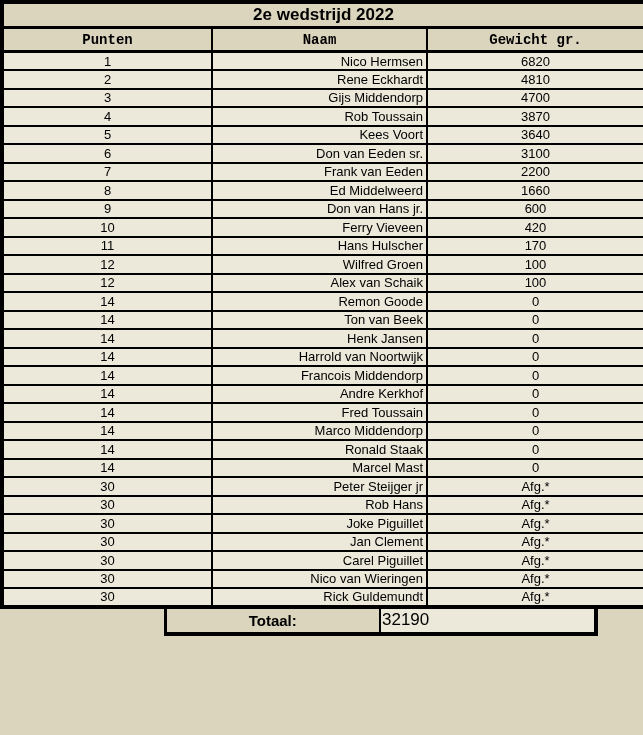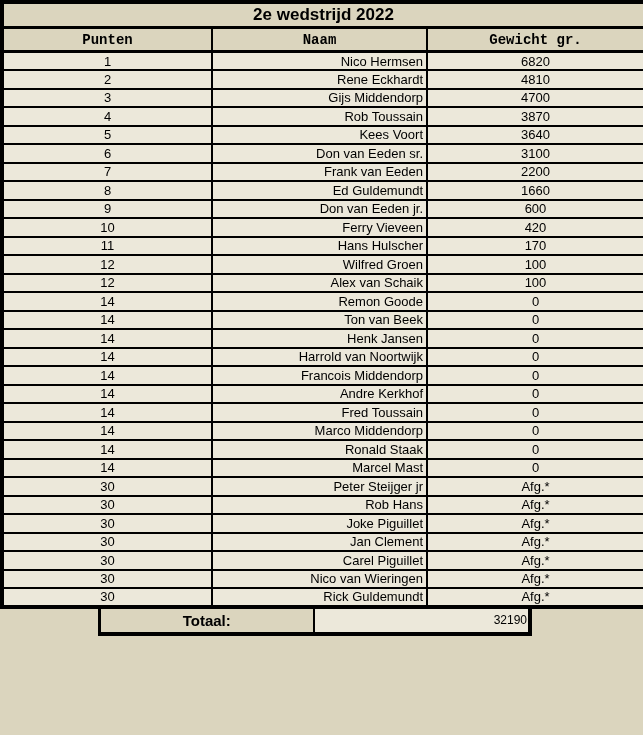--- a/index.html
+++ b/index.html
@@ -52,21 +52,21 @@
     font-size:13px;
     height:18.5px;
     border-bottom:2px solid var(--border);
     border-left:2px solid var(--border);
     border-right:2px solid var(--border);
     padding:0 3px;
   }
   td.col-points, td.col-weight{text-align:center;}
   td.col-name{text-align:right;padding-left:5px;}
   
-  .footer-wrap{display:flex;width:532px;}
+  .footer-wrap{display:flex;width:598px;}
   .footer-spacer{
     width:212px;
     background:var(--header-bg);
   }
   .footer-table{width:431px;}
   .footer-table td{
     vertical-align:middle;
     height:25.5px;
     overflow:hidden;white-space:nowrap;
   }
@@ -74,22 +74,22 @@
     background:var(--header-bg);
     font-weight:bold;
     font-size:15px;
     text-align:center;
     border-left:3px solid var(--border);
     border-right:2px solid var(--border);
     border-bottom:2px solid var(--border);
   }
   .footer-value{
     background:var(--row-bg);
-    font-size:12px;
-    text-align:right;
+    font-size:17px;
+    text-align:left;
     border-right:4px solid var(--border);
     border-bottom:2px solid var(--border);
   }
   .footer-table tr:last-child .footer-label,
   .footer-table tr:last-child .footer-value{
     border-bottom:4px solid var(--border);
   }
 </style>
 </head>
 <body>
@@ -143,26 +143,26 @@
           <td class="col-name">Don van Eeden sr.</td>
           <td class="col-weight">3100</td>
         </tr>
         <tr>
           <td class="col-points">7</td>
           <td class="col-name">Frank van Eeden</td>
           <td class="col-weight">2200</td>
         </tr>
         <tr>
           <td class="col-points">8</td>
-          <td class="col-name">Ed Guldemundt</td>
+          <td class="col-name">Ed Middelweerd</td>
           <td class="col-weight">1660</td>
         </tr>
         <tr>
           <td class="col-points">9</td>
-          <td class="col-name">Don van Eeden jr.</td>
+          <td class="col-name">Don van Hans jr.</td>
           <td class="col-weight">600</td>
         </tr>
         <tr>
           <td class="col-points">10</td>
           <td class="col-name">Ferry Vieveen</td>
           <td class="col-weight">420</td>
         </tr>
         <tr>
           <td class="col-points">11</td>
           <td class="col-name">Hans Hulscher</td>

